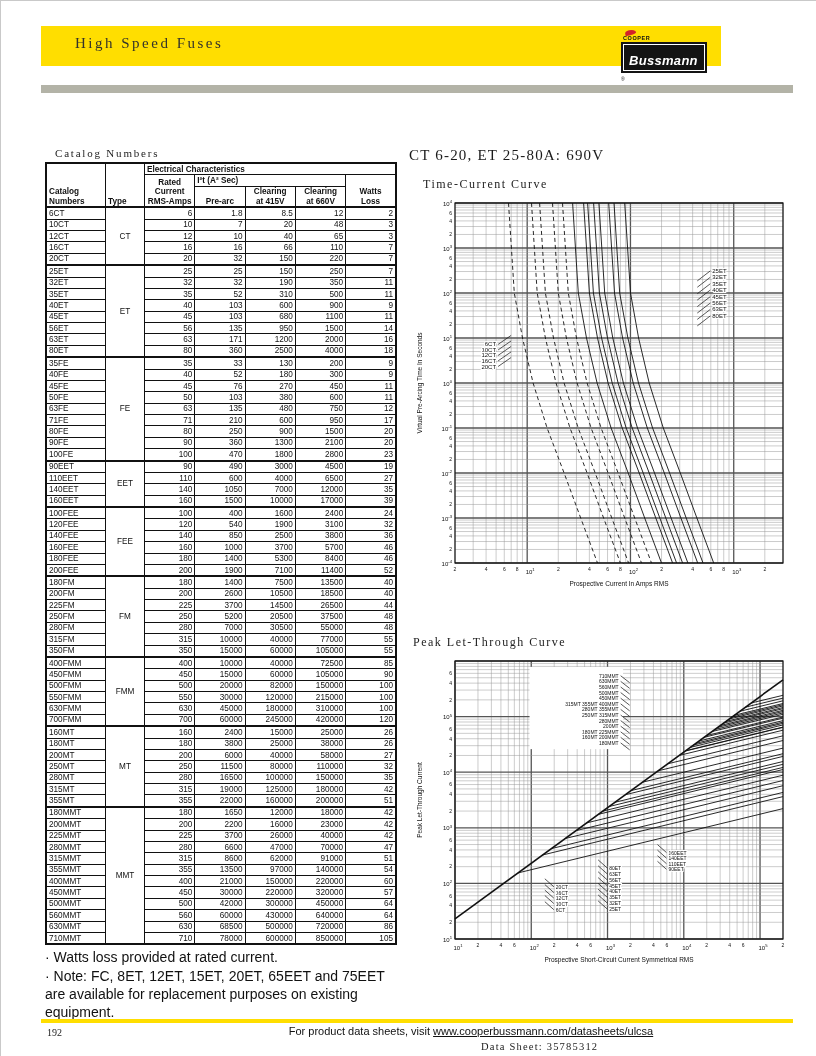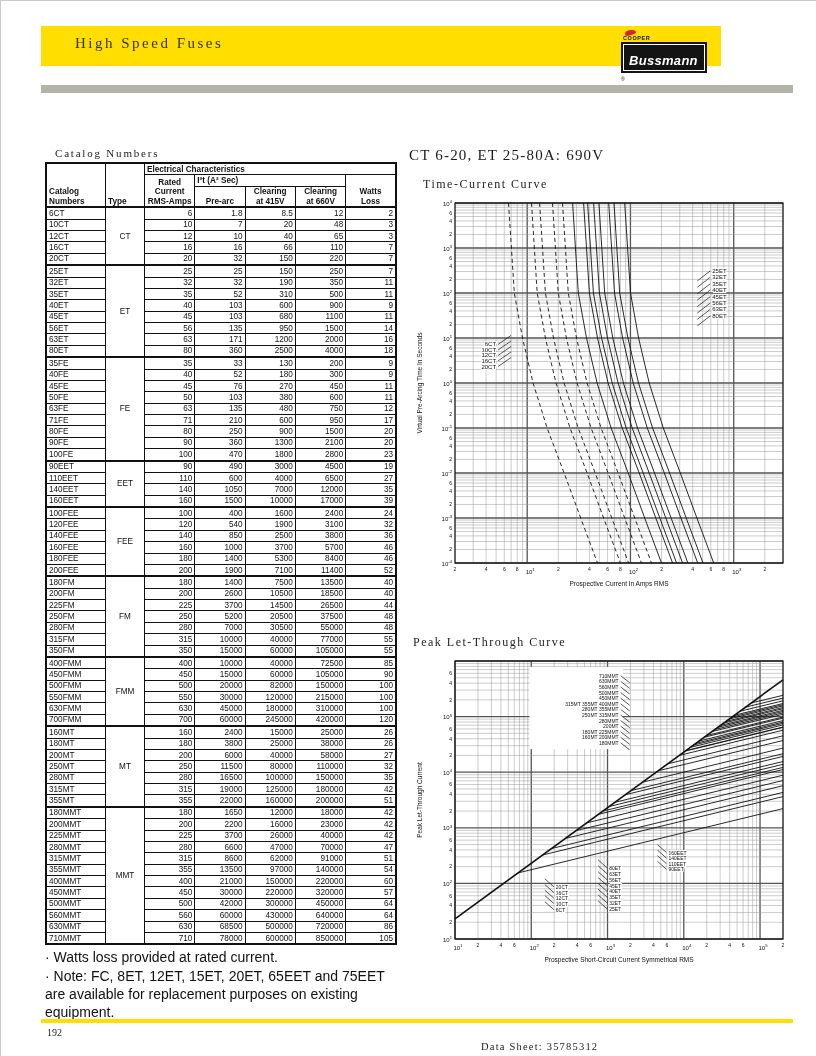--- a/index.html
+++ b/index.html
@@ -1064,14 +1064,17 @@
       <text x="142.8335047906993" y="252.5254644821653" font-size="5" text-anchor="start" fill="#111" stroke="#fff" stroke-width="2.2" paint-order="stroke">10CT</text>
       <line x1="140.8335047906993" y1="250.5254644821653" x2="131.8335047906993" y2="242.5254644821653" stroke="#111" stroke-width="0.7"></line>
       <text x="142.8335047906993" y="258.6802898228144" font-size="5" text-anchor="start" fill="#111" stroke="#fff" stroke-width="2.2" paint-order="stroke">6CT</text>
       <line x1="140.8335047906993" y1="256.6802898228144" x2="131.8335047906993" y2="248.68028982281442" stroke="#111" stroke-width="0.7"></line>
     </svg>
 
   <div class="datasheet">Data Sheet: 35785312</div>
 
   <div class="footer-line"></div>
   <div class="page-number">192</div>
+  <div class="footer-text">
+    <span>For product data sheets, visit </span><a href="#">www.cooperbussmann.com/datasheets/ulcsa</a>
+  </div>
 
 </div>
 
 </body></html>

